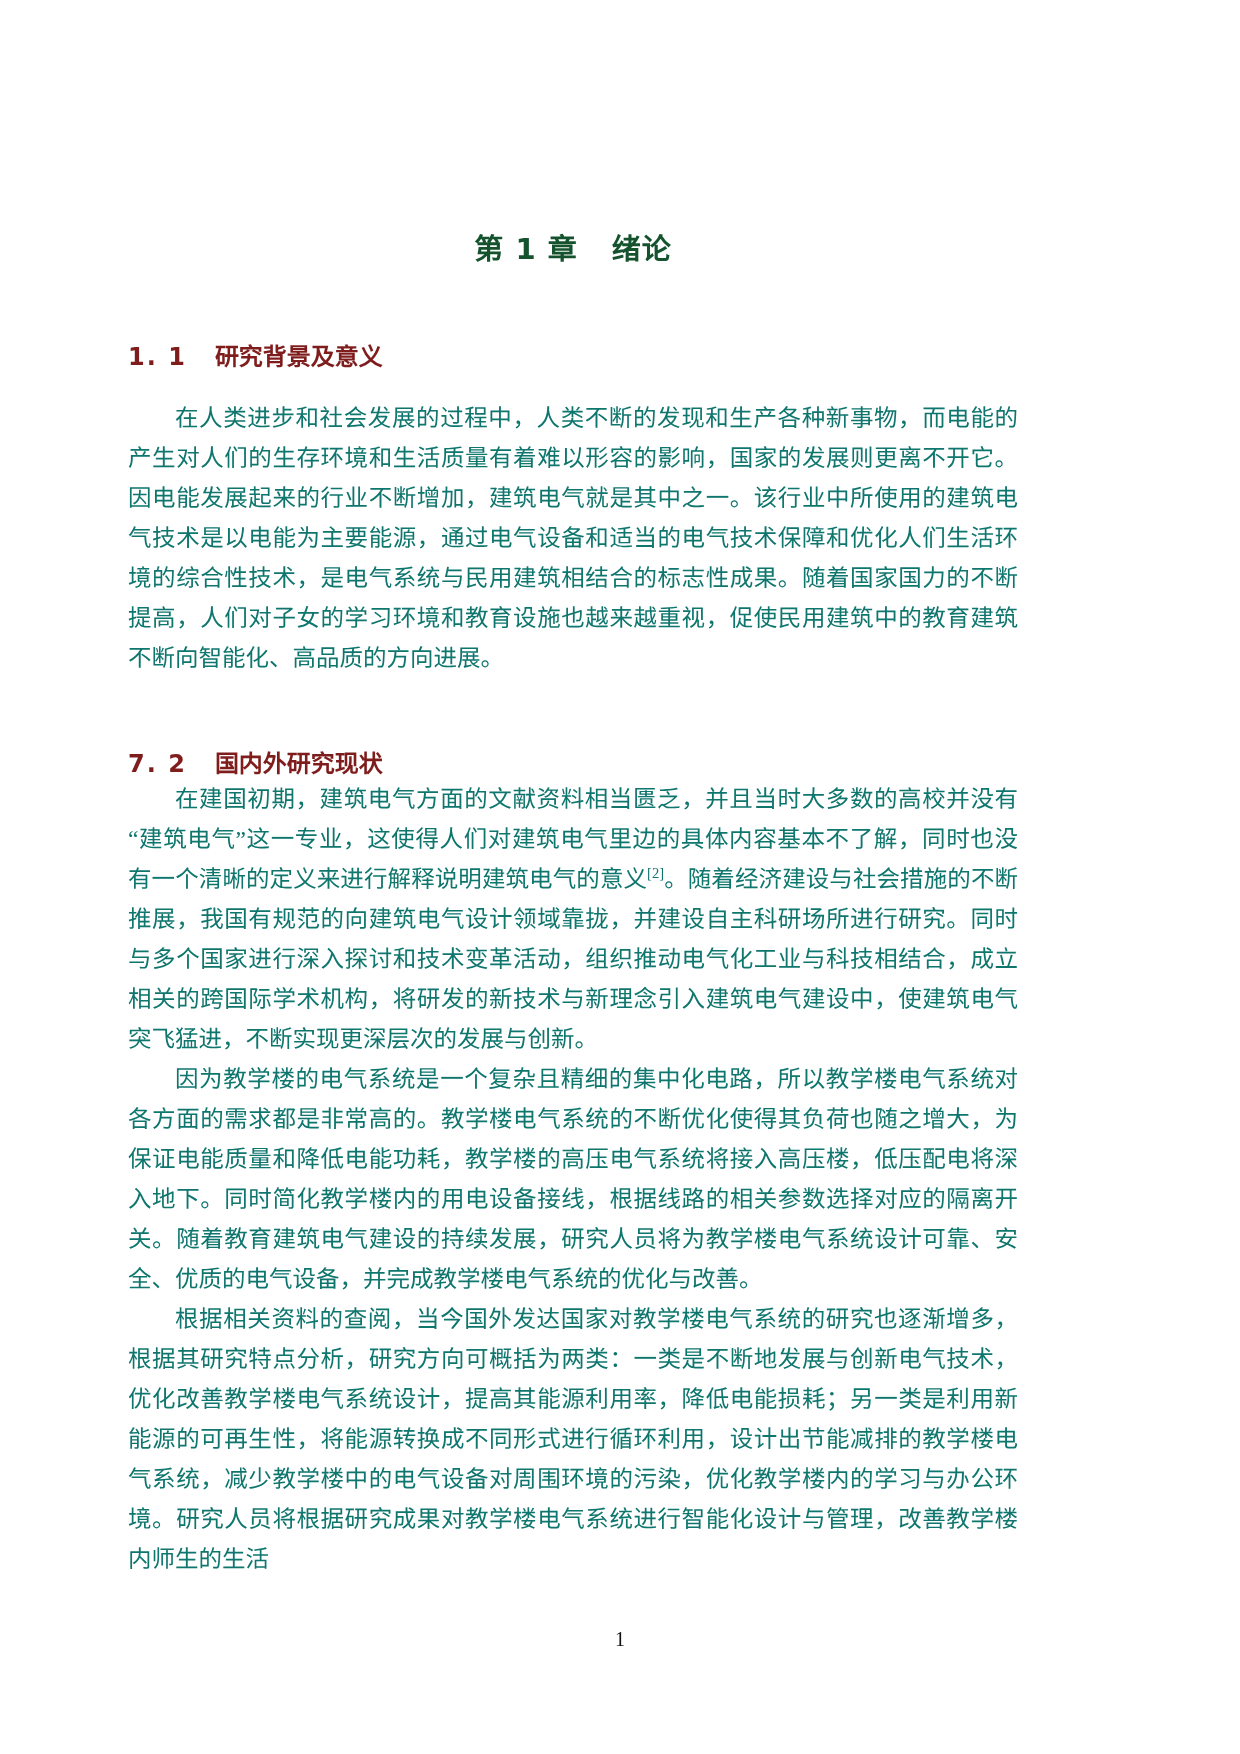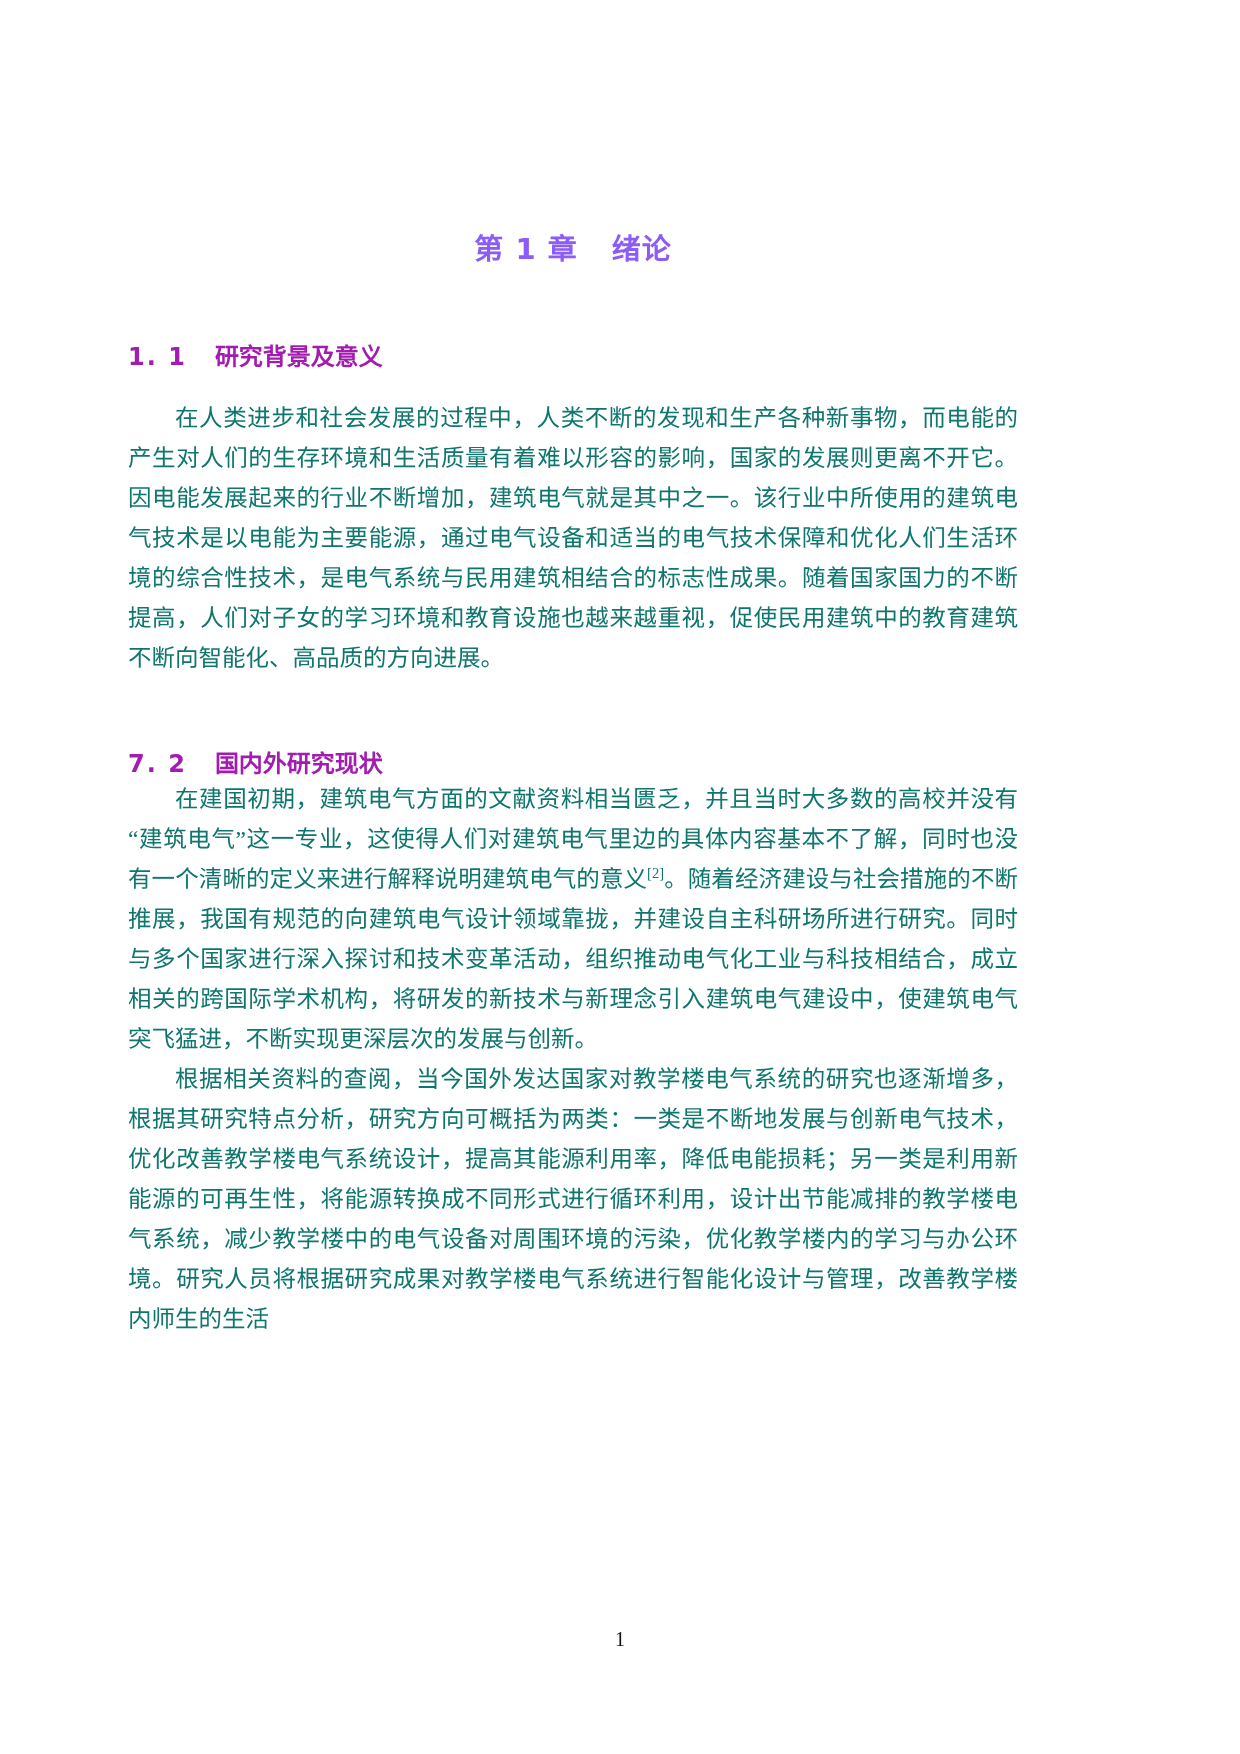--- a/index.html
+++ b/index.html
@@ -28,33 +28,33 @@
 
   
   .chapter-title {
     text-align: center;
     font-family: "DejaVu Sans", "Liberation Sans", sans-serif;
     font-weight: bold;
     font-size: 29px;
     letter-spacing: 1px;
     margin: 0;
     padding-top: 225px;
-    color: #8b5cf6;
+    color: #14532d;
   }
   .chapter-title .ct-gap {
     display: inline-block;
     width: 34px;
   }
 
   
   .section-heading {
     font-family: "DejaVu Sans", "Liberation Sans", sans-serif;
     font-weight: bold;
     font-size: 24px;
-    color: #a21caf;
+    color: #7f1d1d;
     margin: 0;
     white-space: nowrap;
   }
   .section-heading .num {
     display: inline-block;
     letter-spacing: 2px;
   }
   .section-heading .sh-gap {
     display: inline-block;
     width: 28px;
@@ -113,20 +113,21 @@
 
     <p class="para para-first-1-1">在人类进步和社会发展的过程中，人类不断的发现和生产各种新事物，而电能的产生对人们的生存环境和生活质量有着难以形容的影响，国家的发展则更离不开它。因电能发展起来的行业不断增加，建筑电气就是其中之一。该行业中所使用的建筑电气技术是以电能为主要能源，通过电气设备和适当的电气技术保障和优化人们生活环境的综合性技术，是电气系统与民用建筑相结合的标志性成果。随着国家国力的不断提高，人们对子女的学习环境和教育设施也越来越重视，促使民用建筑中的教育建筑不断向智能化、高品质的方向进展。</p>
 
 
     <h2 class="section-heading" id="heading-1-2">
       <span class="num">7. 2</span><span class="sh-gap"></span><span>国内外研究现状</span>
     </h2>
 
     <p class="para para-first-1-2"><span>在建国初期，建筑电气方面的文献资料相当匮乏，并且当时大多数的高校并没有“建筑电气”这一专业，这使得人们对建筑电气里边的具体内容基本不了解，同时也没有一个清晰的定义来进行解释说明建筑电气的意义</span><sup class="cite">[2]</sup><span>。随着经济建设与社会措施的不断推展，我国有规范的向建筑电气设计领域靠拢，并建设自主科研场所进行研究。同时与多个国家进行深入探讨和技术变革活动，组织推动电气化工业与科技相结合，成立相关的跨国际学术机构，将研发的新技术与新理念引入建筑电气建设中，使建筑电气突飞猛进，不断实现更深层次的发展与创新。</span></p>
 
+    <p class="para"><span>因为教学楼的电气系统是一个复杂且精细的集中化电路，所以教学楼电气系统对各方面的需求都是非常高的。教学楼电气系统的不断优化使得其负荷也随之增大，为保证电能质量和降低电能功耗，教学楼的高压电气系统将接入高压楼，低压配电将深入地下。同时简化教学楼内的用电设备接线，根据线路的相关参数选择对应的隔离开关。随着教育建筑电气建设的持续发展，研究人员将为教学楼电气系统设计可靠、安全、优质的电气设备，并完成教学楼电气系统的优化与改善。</span></p>
 
     <p class="para"><span>根据相关资料的查阅，当今国外发达国家对教学楼电气系统的研究也逐渐增多，根据其研究特点分析，研究方向可概括为两类：一类是不断地发展与创新电气技术，优化改善教学楼电气系统设计，提高其能源利用率，降低电能损耗；另一类是利用新能源的可再生性，将能源转换成不同形式进行循环利用，设计出节能减排的教学楼电气系统，减少教学楼中的电气设备对周围环境的污染，优化教学楼内的学习与办公环境。研究人员将根据研究成果对教学楼电气系统进行智能化设计与管理，改善教学楼内师生的生活</span></p>
 
   </div>
 
   <div class="page-number">1</div>
 
 </div>
 
 </body></html>

